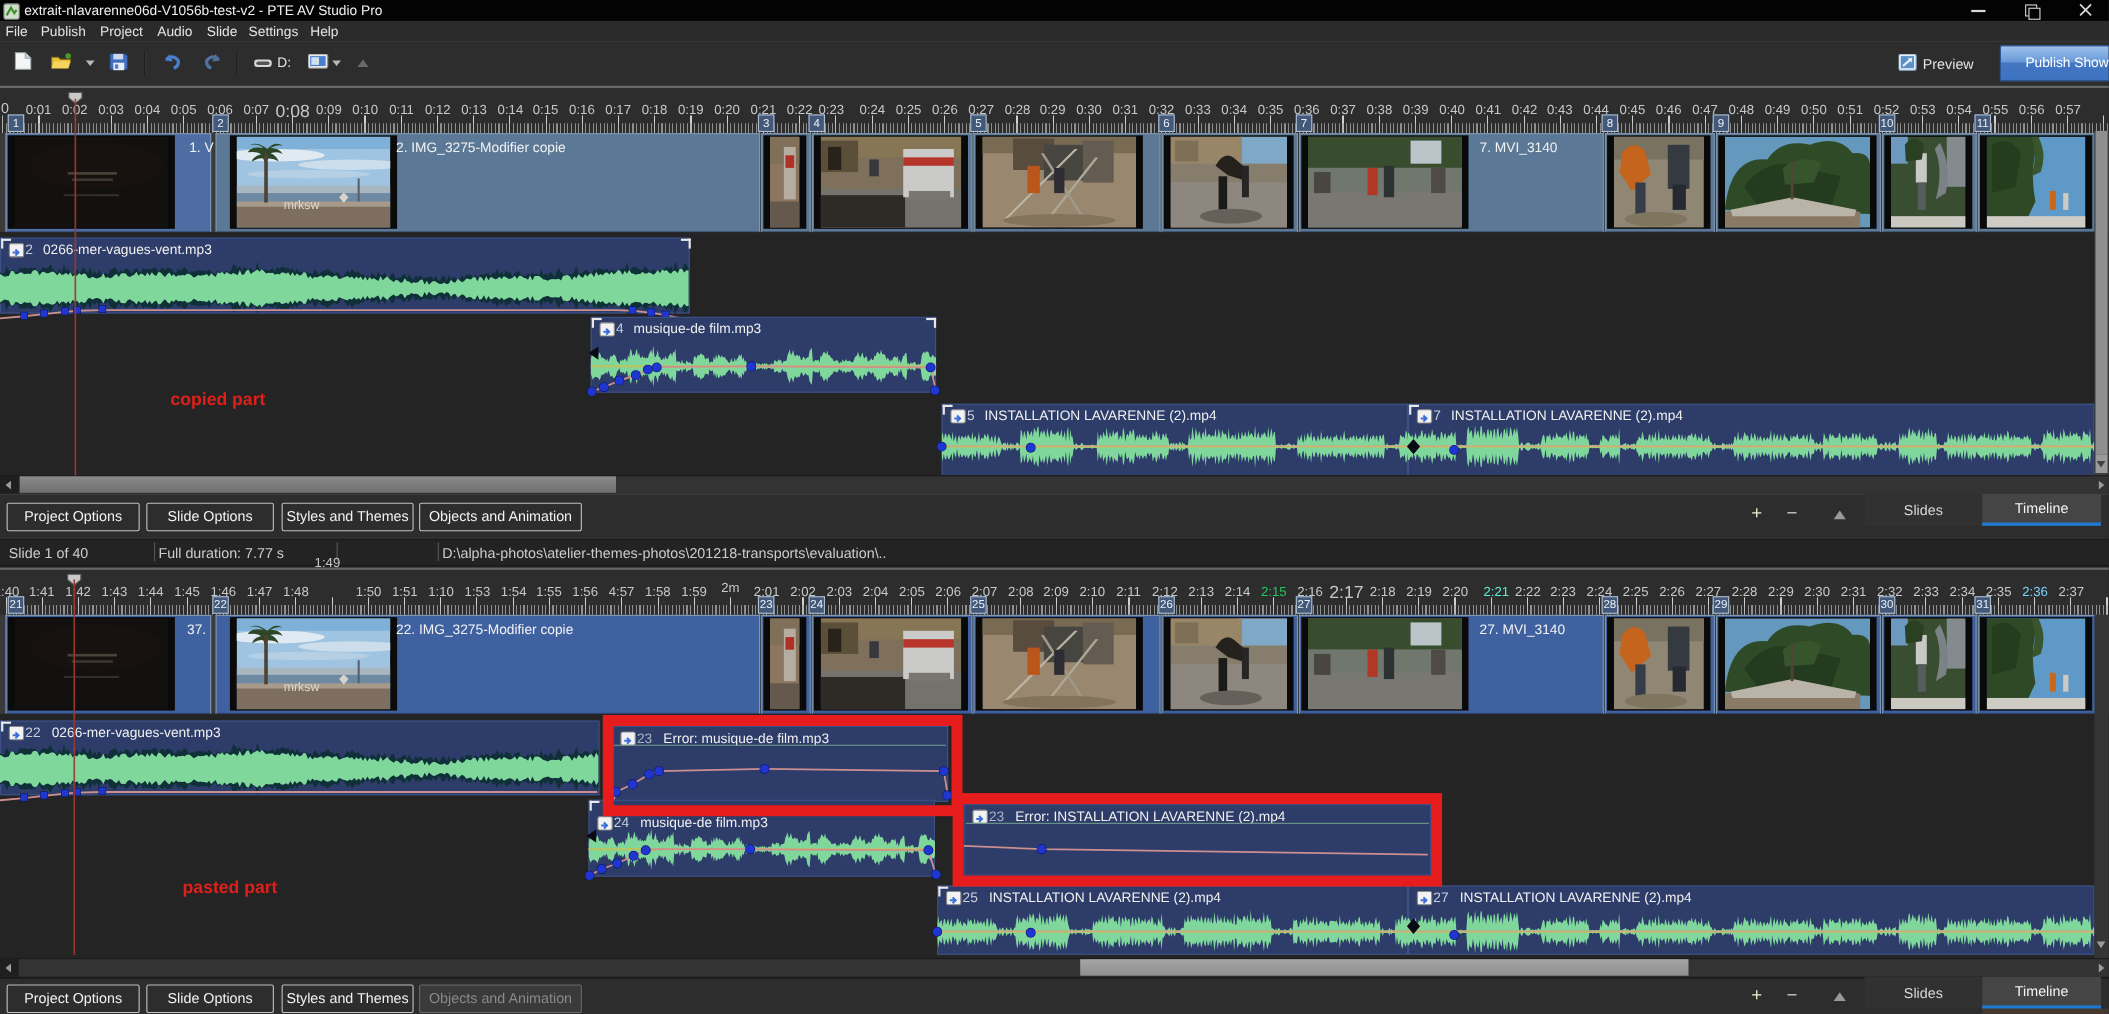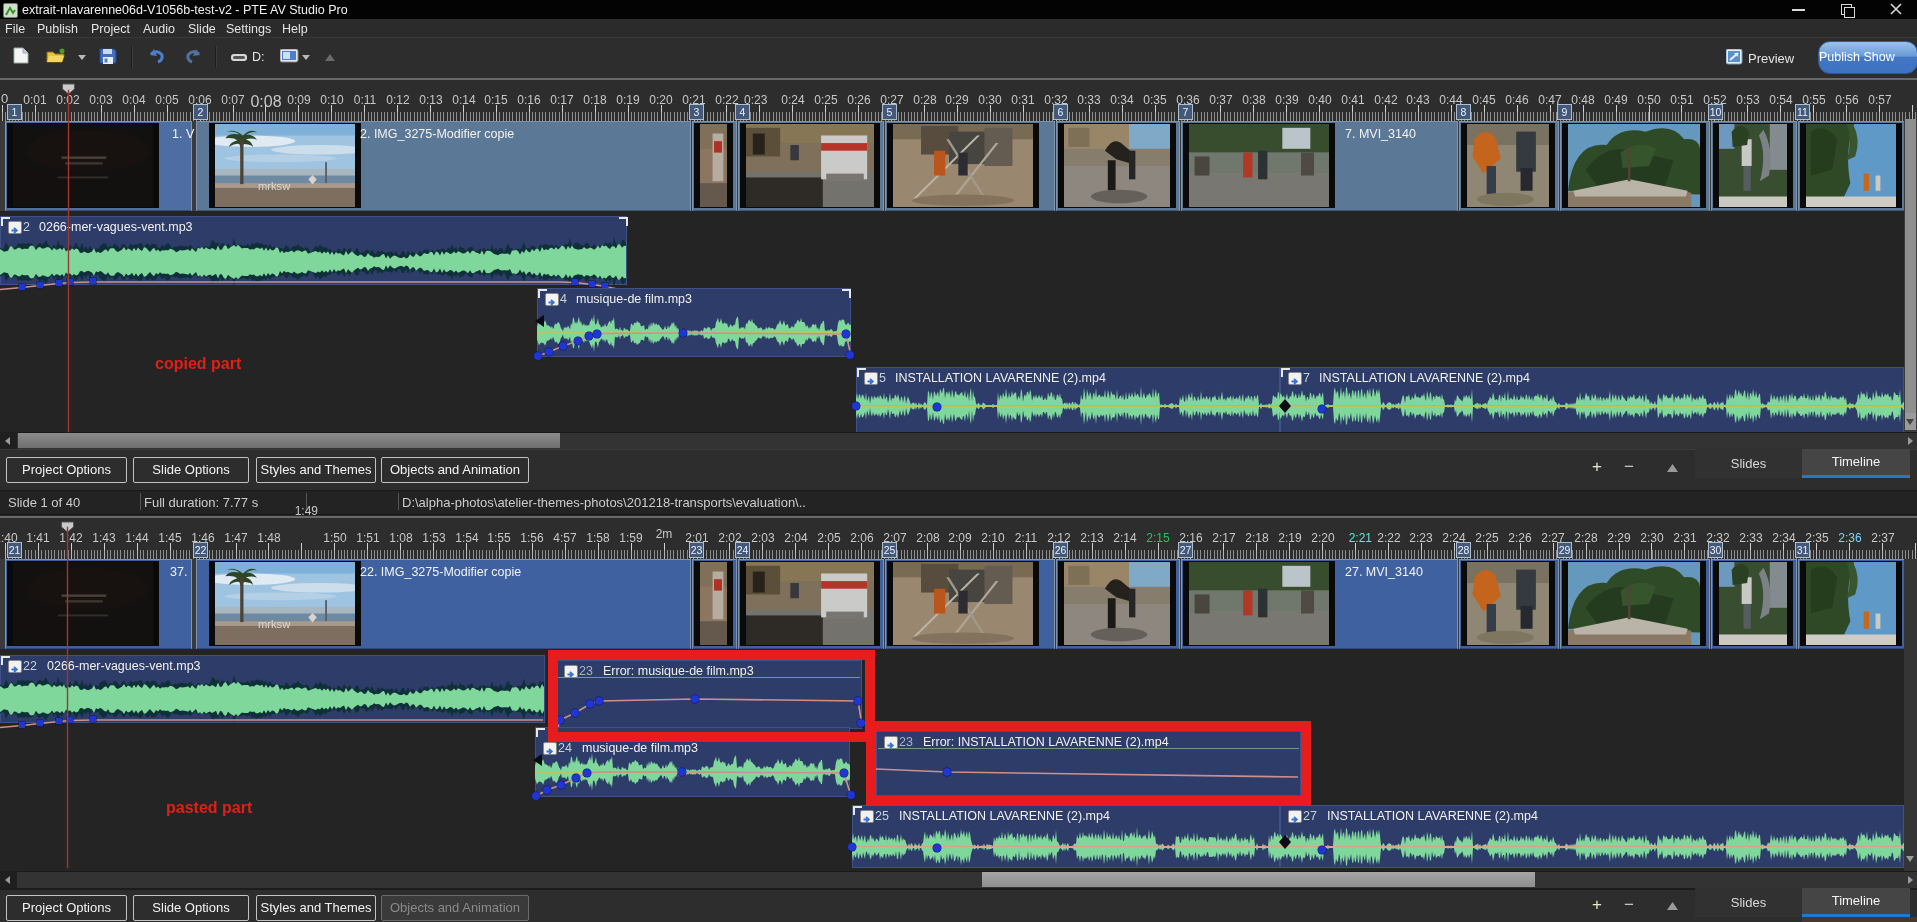--- a/index.html
+++ b/index.html
@@ -69,21 +69,21 @@
 <svg class="abs" style="left:324px;top:53px" width="12" height="9">
     <path d="M6 1 L11 8 L1 8 z" fill="#6a6a6a"></path>
   </svg>
 <svg class="abs" style="left:1726px;top:49px" width="17" height="16">
     <rect x="0" y="0" width="16" height="15" rx="2" fill="#e8f0f8" stroke="#7a9ab8"></rect>
     <rect x="2" y="2" width="12" height="11" fill="#5a8fc8"></rect>
     <path d="M4 11 L12 4" stroke="#e8f0f8" stroke-width="2"></path>
     <path d="M12 4 l-4 0 l4 4 z" fill="#e8f0f8"></path>
   </svg>
 <div class="abs txt" style="left:1748px;top:51px;font-size:13px">Preview</div>
-<div class="abs" style="left:1818px;top:41px;width:98px;height:31px;background:linear-gradient(#9dc2ec,#6a9ad8 45%,#4377c4 50%,#3d72c0);border:1px solid #2d5a9e;border-radius:12px;color:#fff;font-size:12.5px;text-align:left;line-height:30px">Publish Show</div>
+<div class="abs" style="left:1818px;top:41px;width:98px;height:31px;background:linear-gradient(#9dc2ec,#6a9ad8 45%,#4377c4 50%,#3d72c0);border:1px solid #2d5a9e;border-radius:2px;color:#fff;font-size:12.5px;text-align:right;line-height:30px">Publish Show</div>
 <div class="abs" style="left:0;top:78px;width:1917px;height:43px;background:#2d2d2d;border-top:2px solid #686868"></div>
 <div class="abs" style="left:19px;top:93px;width:32px;text-align:center;color:#c8c8c8;font-size:12px">0:01</div>
 <div class="abs" style="left:52px;top:93px;width:32px;text-align:center;color:#c8c8c8;font-size:12px">0:02</div>
 <div class="abs" style="left:85px;top:93px;width:32px;text-align:center;color:#c8c8c8;font-size:12px">0:03</div>
 <div class="abs" style="left:118px;top:93px;width:32px;text-align:center;color:#c8c8c8;font-size:12px">0:04</div>
 <div class="abs" style="left:151px;top:93px;width:32px;text-align:center;color:#c8c8c8;font-size:12px">0:05</div>
 <div class="abs" style="left:184px;top:93px;width:32px;text-align:center;color:#c8c8c8;font-size:12px">0:06</div>
 <div class="abs" style="left:217px;top:93px;width:32px;text-align:center;color:#c8c8c8;font-size:12px">0:07</div>
 <div class="abs" style="left:250px;top:93px;width:32px;text-align:center;color:#c8c8c8;font-size:16px">0:08</div>
 <div class="abs" style="left:283px;top:93px;width:32px;text-align:center;color:#c8c8c8;font-size:12px">0:09</div>
@@ -461,24 +461,24 @@
 <div class="abs" style="left:0;top:516px;width:1917px;height:43px;background:#2d2d2d;border-top:2px solid #686868"></div>
 <div class="abs" style="left:-10px;top:531px;width:32px;text-align:center;color:#c8c8c8;font-size:12px">1:40</div>
 <div class="abs" style="left:22px;top:531px;width:32px;text-align:center;color:#c8c8c8;font-size:12px">1:41</div>
 <div class="abs" style="left:55px;top:531px;width:32px;text-align:center;color:#c8c8c8;font-size:12px">1:42</div>
 <div class="abs" style="left:88px;top:531px;width:32px;text-align:center;color:#c8c8c8;font-size:12px">1:43</div>
 <div class="abs" style="left:121px;top:531px;width:32px;text-align:center;color:#c8c8c8;font-size:12px">1:44</div>
 <div class="abs" style="left:154px;top:531px;width:32px;text-align:center;color:#c8c8c8;font-size:12px">1:45</div>
 <div class="abs" style="left:187px;top:531px;width:32px;text-align:center;color:#c8c8c8;font-size:12px">1:46</div>
 <div class="abs" style="left:220px;top:531px;width:32px;text-align:center;color:#c8c8c8;font-size:12px">1:47</div>
 <div class="abs" style="left:253px;top:531px;width:32px;text-align:center;color:#c8c8c8;font-size:12px">1:48</div>
-<div class="abs" style="left:286px;top:504px;width:32px;text-align:right;color:#c8c8c8;font-size:12px">1:49</div>
+<div class="abs" style="left:286px;top:504px;width:32px;text-align:left;color:#c8c8c8;font-size:12px">1:49</div>
 <div class="abs" style="left:319px;top:531px;width:32px;text-align:center;color:#c8c8c8;font-size:12px">1:50</div>
 <div class="abs" style="left:352px;top:531px;width:32px;text-align:center;color:#c8c8c8;font-size:12px">1:51</div>
-<div class="abs" style="left:385px;top:531px;width:32px;text-align:center;color:#c8c8c8;font-size:12px">1:08</div>
+<div class="abs" style="left:385px;top:531px;width:32px;text-align:center;color:#c8c8c8;font-size:12px">1:10</div>
 <div class="abs" style="left:418px;top:531px;width:32px;text-align:center;color:#c8c8c8;font-size:12px">1:53</div>
 <div class="abs" style="left:451px;top:531px;width:32px;text-align:center;color:#c8c8c8;font-size:12px">1:54</div>
 <div class="abs" style="left:483px;top:531px;width:32px;text-align:center;color:#c8c8c8;font-size:12px">1:55</div>
 <div class="abs" style="left:516px;top:531px;width:32px;text-align:center;color:#c8c8c8;font-size:12px">1:56</div>
 <div class="abs" style="left:549px;top:531px;width:32px;text-align:center;color:#c8c8c8;font-size:12px">4:57</div>
 <div class="abs" style="left:582px;top:531px;width:32px;text-align:center;color:#c8c8c8;font-size:12px">1:58</div>
 <div class="abs" style="left:615px;top:531px;width:32px;text-align:center;color:#c8c8c8;font-size:12px">1:59</div>
 <div class="abs" style="left:681px;top:531px;width:32px;text-align:center;color:#c8c8c8;font-size:12px">2:01</div>
 <div class="abs" style="left:714px;top:531px;width:32px;text-align:center;color:#c8c8c8;font-size:12px">2:02</div>
 <div class="abs" style="left:747px;top:531px;width:32px;text-align:center;color:#c8c8c8;font-size:12px">2:03</div>
@@ -488,21 +488,21 @@
 <div class="abs" style="left:879px;top:531px;width:32px;text-align:center;color:#c8c8c8;font-size:12px">2:07</div>
 <div class="abs" style="left:912px;top:531px;width:32px;text-align:center;color:#c8c8c8;font-size:12px">2:08</div>
 <div class="abs" style="left:944px;top:531px;width:32px;text-align:center;color:#c8c8c8;font-size:12px">2:09</div>
 <div class="abs" style="left:977px;top:531px;width:32px;text-align:center;color:#c8c8c8;font-size:12px">2:10</div>
 <div class="abs" style="left:1010px;top:531px;width:32px;text-align:center;color:#c8c8c8;font-size:12px">2:11</div>
 <div class="abs" style="left:1043px;top:531px;width:32px;text-align:center;color:#c8c8c8;font-size:12px">2:12</div>
 <div class="abs" style="left:1076px;top:531px;width:32px;text-align:center;color:#c8c8c8;font-size:12px">2:13</div>
 <div class="abs" style="left:1109px;top:531px;width:32px;text-align:center;color:#c8c8c8;font-size:12px">2:14</div>
 <div class="abs" style="left:1142px;top:531px;width:32px;text-align:center;color:#22c55e;font-size:12px">2:15</div>
 <div class="abs" style="left:1175px;top:531px;width:32px;text-align:center;color:#c8c8c8;font-size:12px">2:16</div>
-<div class="abs" style="left:1208px;top:531px;width:32px;text-align:center;color:#c8c8c8;font-size:12px">2:17</div>
+<div class="abs" style="left:1208px;top:531px;width:32px;text-align:center;color:#c8c8c8;font-size:16px">2:17</div>
 <div class="abs" style="left:1241px;top:531px;width:32px;text-align:center;color:#c8c8c8;font-size:12px">2:18</div>
 <div class="abs" style="left:1274px;top:531px;width:32px;text-align:center;color:#c8c8c8;font-size:12px">2:19</div>
 <div class="abs" style="left:1307px;top:531px;width:32px;text-align:center;color:#c8c8c8;font-size:12px">2:20</div>
 <div class="abs" style="left:1340px;top:531px;width:32px;text-align:right;color:#5eead4;font-size:12px">2:21</div>
 <div class="abs" style="left:1373px;top:531px;width:32px;text-align:center;color:#c8c8c8;font-size:12px">2:22</div>
 <div class="abs" style="left:1405px;top:531px;width:32px;text-align:center;color:#c8c8c8;font-size:12px">2:23</div>
 <div class="abs" style="left:1438px;top:531px;width:32px;text-align:center;color:#c8c8c8;font-size:12px">2:24</div>
 <div class="abs" style="left:1471px;top:531px;width:32px;text-align:center;color:#c8c8c8;font-size:12px">2:25</div>
 <div class="abs" style="left:1504px;top:531px;width:32px;text-align:center;color:#c8c8c8;font-size:12px">2:26</div>
 <div class="abs" style="left:1537px;top:531px;width:32px;text-align:center;color:#c8c8c8;font-size:12px">2:27</div>

